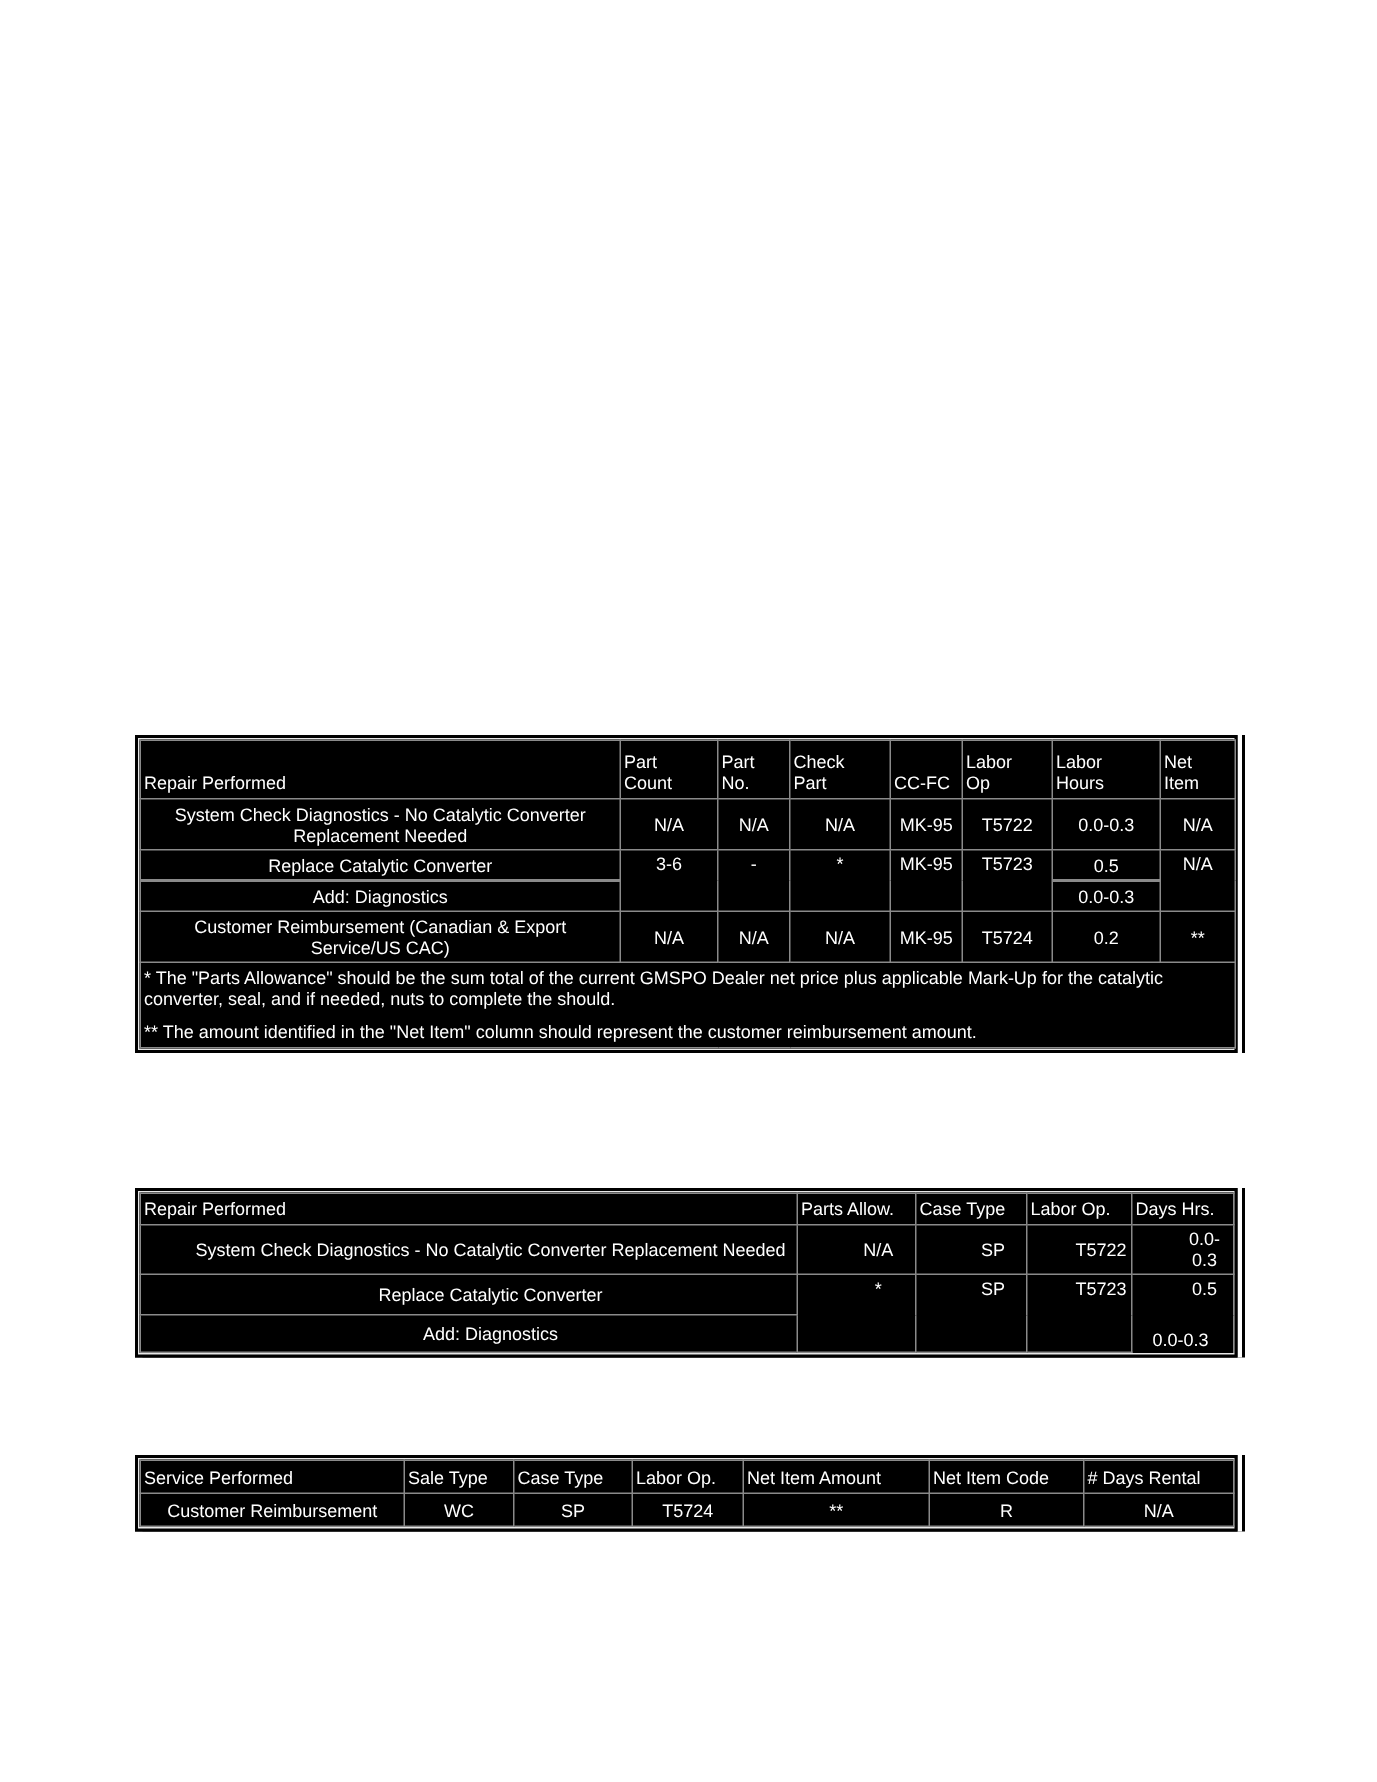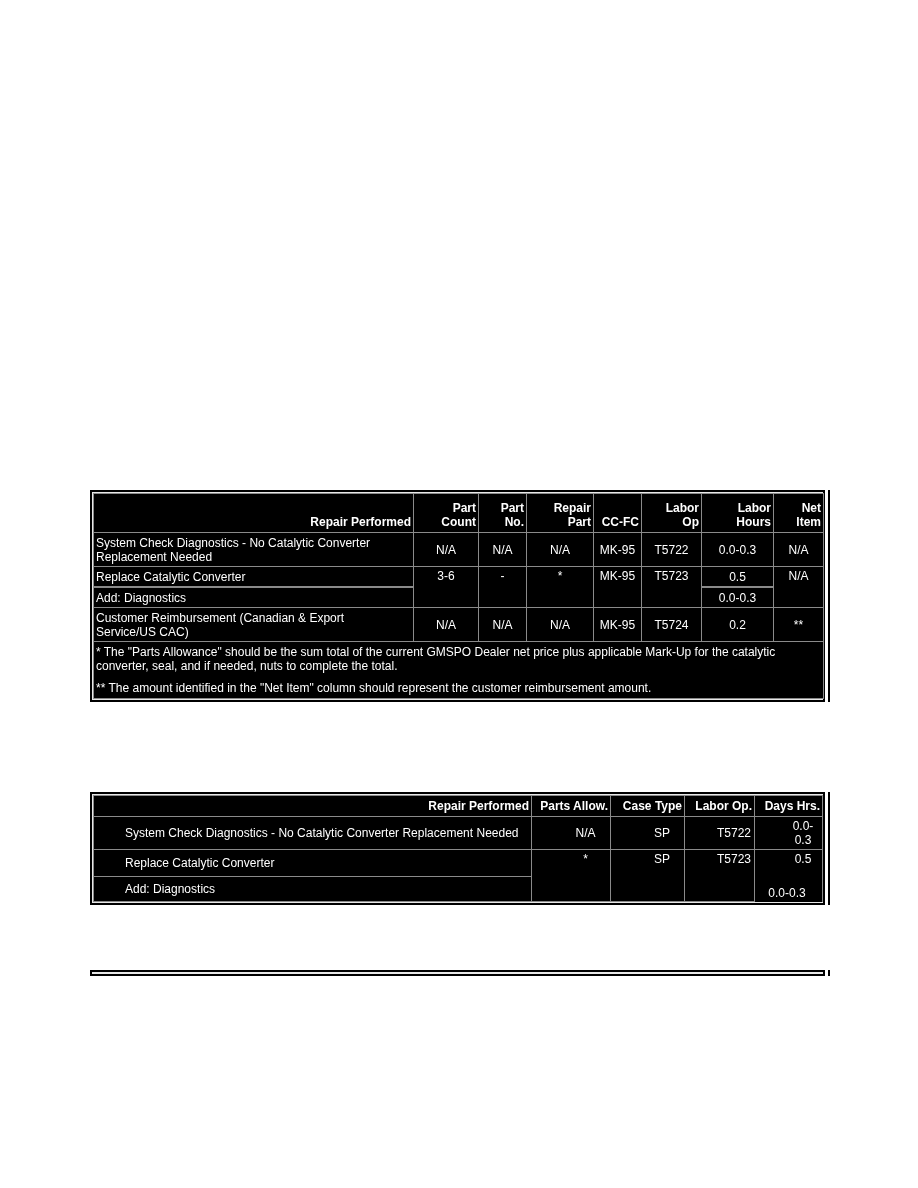--- a/index.html
+++ b/index.html
@@ -5,23 +5,23 @@
   html, body { margin:0; padding:0; background:#ffffff; }
   body { width:918px; height:1188px; position:relative; font-family:"Liberation Sans", sans-serif; }
   .frame {
     position:absolute; left:90px; width:731px;
     border:2px solid #000; background:#000;
     box-shadow: 3px 0 0 0 #fff, 5px 0 0 0 #000;
   }
   .inner { border:1px solid #e8e8e8; background:#000; }
   table { border-collapse:collapse; width:100%; table-layout:fixed; color:#fff; font-size:12px; background:#000; }
   th, td { border:1px solid #8a8a8a; padding:2px 2px; vertical-align:middle; line-height:14px; }
-  th { font-weight:bold; text-align:right; vertical-align:bottom;margin-top:23px; }
+  th { font-weight:normal; text-align:left; vertical-align:bottom;margin-top:23px; }
   td.c { text-align:center; }
-  td.l { text-align:left; }
+  td.l { text-align:center; }
   td.top { vertical-align:top; }
   td.note { text-align:left; padding:3px 2px; border-top:1px solid #e8e8e8; }
   .t1 { top:490px; }
   .t1 th { height:33px; padding-bottom:3px; }
   .t1 .r1 td { height:29px; }
   .t1 .r2 td { height:15px; }
   .t1 .r3 td { height:15px; }
   .t1 .r4 td { height:29px; }
   .t2 { top:792px; }
   .t2 th { height:16px; vertical-align:middle; }
@@ -54,21 +54,21 @@
       <th><span>Repair Performed</span></th>
       <th>
               <span class="note-line">Part</span>
               <span class="note-line">Count</span>
             </th>
       <th>
               <span class="note-line">Part</span>
               <span class="note-line">No.</span>
             </th>
       <th>
-              <span class="note-line">Repair</span>
+              <span class="note-line">Check</span>
               <span class="note-line">Part</span>
             </th>
       <th><span>CC-FC</span></th>
       <th>
               <span class="note-line">Labor</span>
               <span class="note-line">Op</span>
             </th>
       <th>
               <span class="note-line">Labor</span>
               <span class="note-line">Hours</span>
@@ -114,21 +114,21 @@
       <td class="c">N/A</td>
       <td class="c">N/A</td>
       <td class="c">MK-95</td>
       <td class="c">T5724</td>
       <td class="c">0.2</td>
       <td class="c">**</td>
     </tr>
     <tr>
       <td class="note" colspan="8">
         <span class="note-line">* The "Parts Allowance" should be the sum total of the current GMSPO Dealer net price plus applicable Mark-Up for the catalytic</span>
-        <span class="note-line">converter, seal, and if needed, nuts to complete the total.</span>
+        <span class="note-line">converter, seal, and if needed, nuts to complete the should.</span>
         <span class="gap"></span>
         <span class="note-line">** The amount identified in the "Net Item" column should represent the customer reimbursement amount.</span>
       </td>
     </tr>
   </tbody>
       </table>
  </div>
 </div>
 
 <div class="frame t2">
@@ -178,16 +178,34 @@
     <colgroup>
       <col style="width:176px">
           <col style="width:73px">
           <col style="width:79px">
           <col style="width:74px">
       <col style="width:124px">
           <col style="width:103px">
           <col style="width:100px">
     </colgroup>
     <tbody>
+          <tr>
+      <th>Service Performed</th>
+      <th>Sale Type</th>
+      <th>Case Type</th>
+      <th>Labor Op.</th>
+      <th>Net Item Amount</th>
+      <th>Net Item Code</th>
+      <th># Days Rental</th>
+    </tr>
+    <tr>
+      <td class="c">Customer Reimbursement</td>
+      <td class="c">WC</td>
+      <td class="c">SP</td>
+      <td class="c">T5724</td>
+      <td class="c">**</td>
+      <td class="c">R</td>
+      <td class="c">N/A</td>
+    </tr>
   </tbody>
       </table>
  </div>
 </div>
 
 </body></html>

